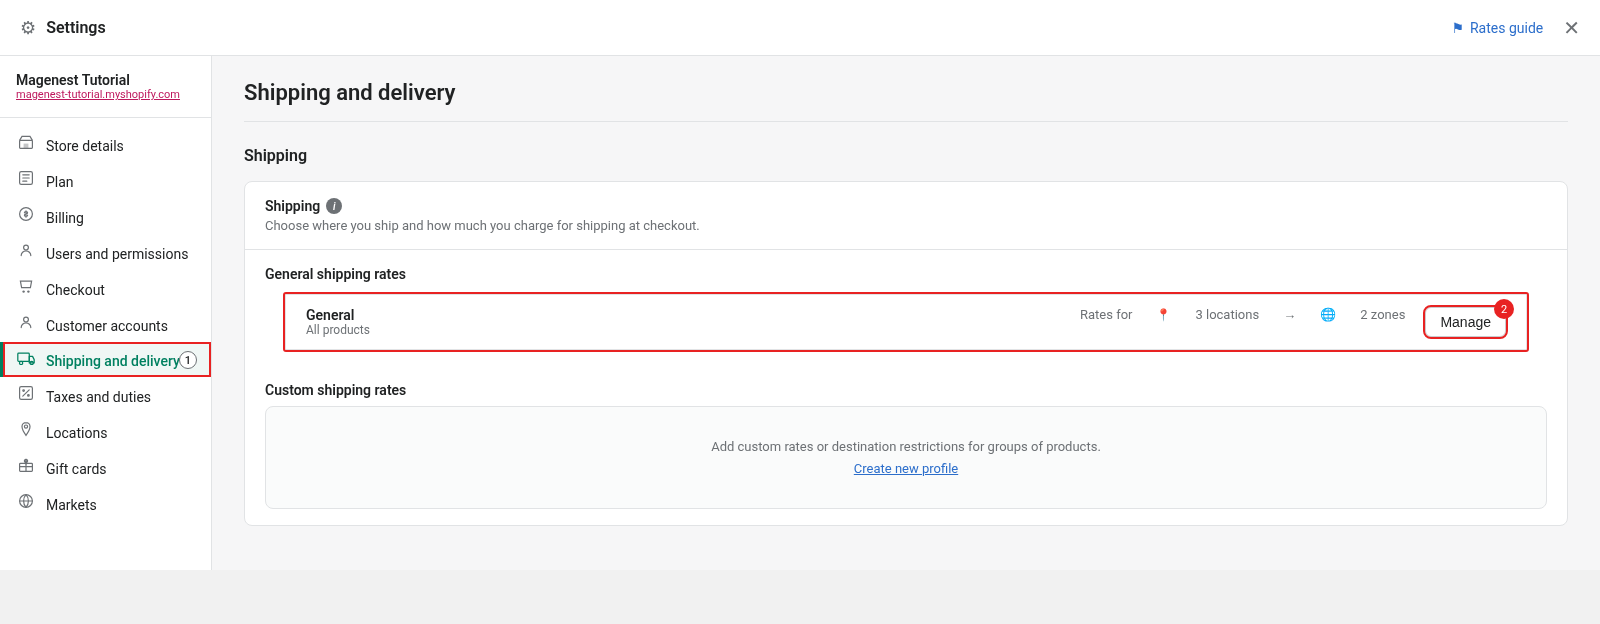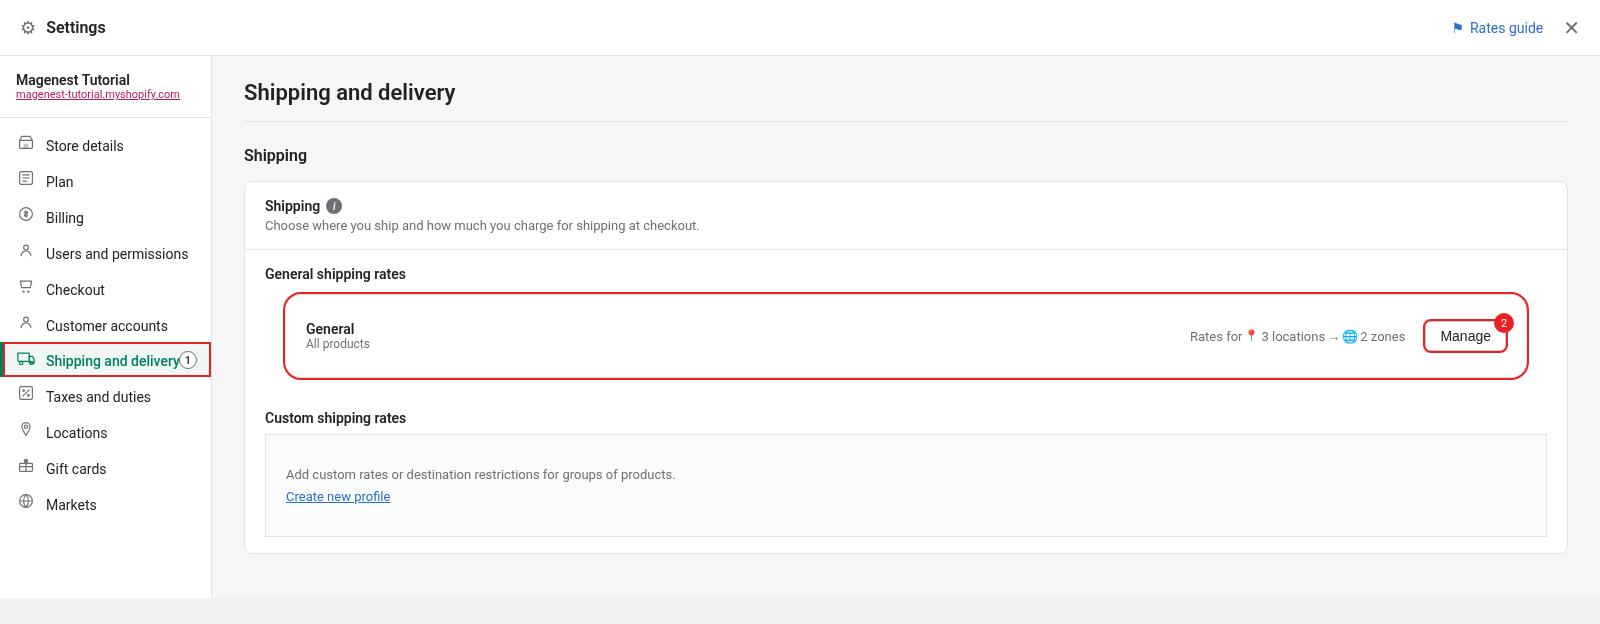--- a/index.html
+++ b/index.html
@@ -163,36 +163,36 @@
 
     .rates-section-title {
       font-size: 14px;
       font-weight: 600;
       color: #202223;
       padding: 16px 20px 12px 20px;
     }
 
     .rate-row {
       display: flex;
-      align-items: center;
-      padding: 26px 20px;
+      align-items: flex-start;
+      padding: 12px 20px;
       border: 1px solid #e1e3e5;
-      border-radius: 16px;
+      border-radius: 1px;
       margin: 0 20px 16px 20px;
       background: #fff;
       gap: 20px;
       position: relative;
     }
     .rate-info { flex: 1; }
     .rate-name { font-weight: 600; font-size: 14px; }
     .rate-products { font-size: 12px; color: #6d7175; }
     .rate-locations {
       display: flex;
       align-items: center;
-      gap: 2px;
+      gap: 24px;
       font-size: 13px;
       color: #6d7175;
     }
     .rate-manage-btn {
       border: 1px solid #c9cccf;
       background: #fff;
       border-radius: 6px;
       padding: 6px 14px;
       font-size: 14px;
       cursor: pointer;
@@ -215,22 +215,23 @@
       padding: 0 20px 16px 20px;
     }
     .custom-rates-title {
       font-size: 14px;
       font-weight: 600;
       color: #202223;
       margin-bottom: 8px;
     }
     .custom-rates-placeholder {
       border: 1px solid #e1e3e5;
-      border-radius: 0;
+      border-radius: 8px;
       padding: 32px 20px;
+      text-align: center;
       background: #fafbfb;
     }
     .custom-rates-placeholder-text {
       font-size: 13px;
       color: #6d7175;
       margin-bottom: 6px;
     }
     .custom-rates-link {
       color: #2c6ecb;
       text-decoration: underline;

